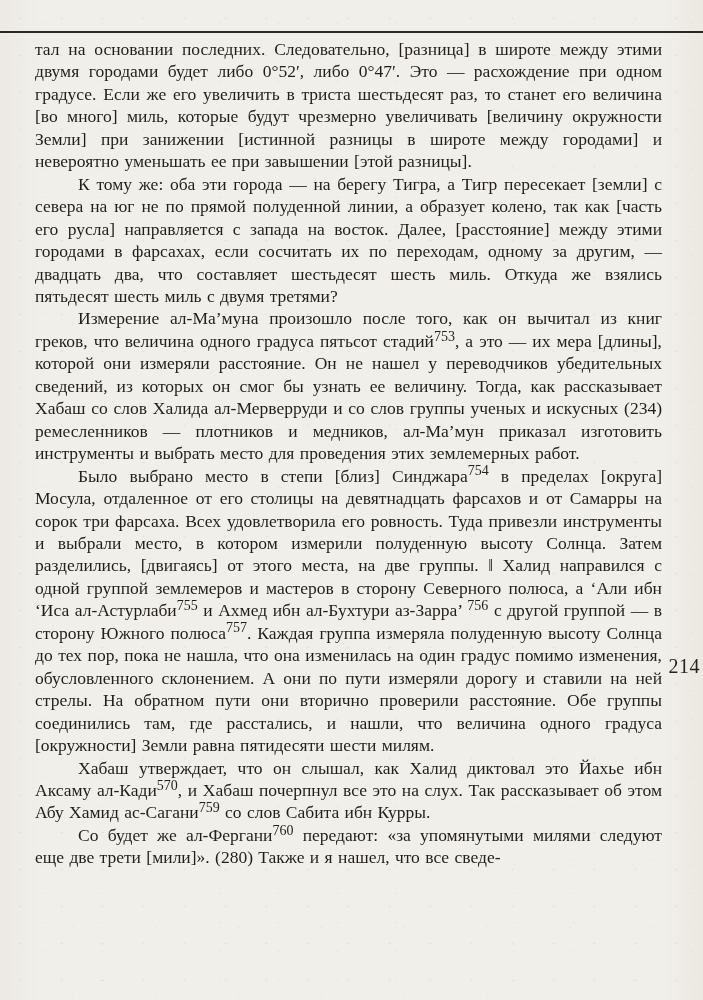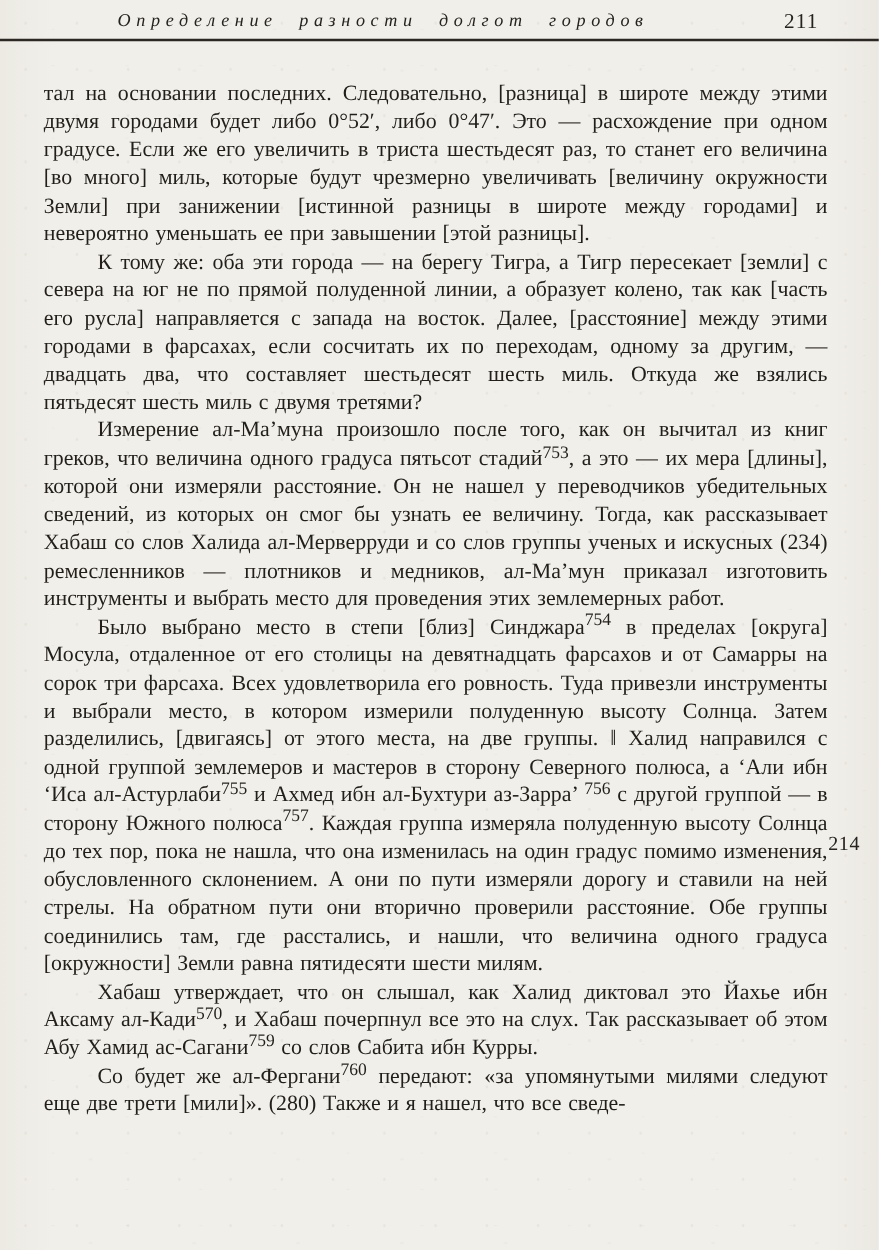--- a/index.html
+++ b/index.html
@@ -62,21 +62,21 @@
     top: 31px;
     left: 0;
     width: 703px;
     height: 0;
     border-top: 2px solid #2b2723;
   }
 
   
   .text-block {
     position: absolute;
-    top: 63px;
+    top: 38px;
     left: 35px;
     width: 627px;
     text-align: justify;
     font-size: 17.5px;
     line-height: 22.45px;
     word-spacing: 1px;
   }
   .text-block p {
     margin: 0;
     padding: 0;
@@ -90,36 +90,31 @@
     position: relative;
     top: -0.45em;
     vertical-align: baseline;
     letter-spacing: 0;
   }
 
   
   .margin-leaf-number {
     position: absolute;
     top: 655px;
-    right: 15px;
-    font-size: 16px;
+    right: 3px;
+    font-size: 20px;
     letter-spacing: 0.5px;
     color: #26231f;
-    margin-top: 12px;
   }
 </style>
 </head>
 <body>
 
 <div class="scan-page">
 
-  <div class="page-header">
-    <div class="running-title">Определение разности долгот городов</div>
-    <div class="page-number">211</div>
-  </div>
 
   <div class="header-rule"></div>
 
   <div class="text-block">
       <p class=""><span>тал на основании последних. Следовательно, [разница] в широте между этими двумя городами будет либо 0°52′, либо 0°47′. Это — расхождение при одном градусе. Если же его увеличить в триста шестьдесят раз, то станет его величина [во много] миль, которые будут чрезмерно увеличивать [величину окружности Земли] при занижении [истинной разницы в широте между городами] и невероятно уменьшать ее при завышении [этой разницы].</span></p>
       <p class="indent"><span>К тому же: оба эти города — на берегу Тигра, а Тигр пересекает [земли] с севера на юг не по прямой полуденной линии, а образует колено, так как [часть его русла] направляется с запада на восток. Далее, [расстояние] между этими городами в фарсахах, если сосчитать их по переходам, одному за другим, — двадцать два, что составляет шестьдесят шесть миль. Откуда же взялись пятьдесят шесть миль с двумя третями?</span></p>
       <p class="indent"><span>Измерение ал-Ма’муна произошло после того, как он вычитал из книг греков, что величина одного градуса пятьсот стадий</span><sup>753</sup><span>, а это — их мера [длины], которой они измеряли расстояние. Он не нашел у переводчиков убедительных сведений, из которых он смог бы узнать ее величину. Тогда, как рассказывает Хабаш со слов Халида ал-Мерверруди и со слов группы ученых и искусных (234) ремесленников — плотников и медников, ал-Ма’мун приказал изготовить инструменты и выбрать место для проведения этих землемерных работ.</span></p>
       <p class="indent"><span>Было выбрано место в степи [близ] Синджара</span><sup>754</sup><span> в пределах [округа] Мосула, отдаленное от его столицы на девятнадцать фарсахов и от Самарры на сорок три фарсаха. Всех удовлетворила его ровность. Туда привезли инструменты и выбрали место, в котором измерили полуденную высоту Солнца. Затем разделились, [двигаясь] от этого места, на две группы. ‖ Халид направился с одной группой землемеров и мастеров в сторону Северного полюса, а ‘Али ибн ‘Иса ал-Астурлаби</span><sup>755</sup><span> и Ахмед ибн ал-Бухтури аз-Зарра’ </span><sup>756</sup><span> с другой группой — в сторону Южного полюса</span><sup>757</sup><span>. Каждая группа измеряла полуденную высоту Солнца до тех пор, пока не нашла, что она изменилась на один градус помимо изменения, обусловленного склонением. А они по пути измеряли дорогу и ставили на ней стрелы. На обратном пути они вторично проверили расстояние. Обе группы соединились там, где расстались, и нашли, что величина одного градуса [окружности] Земли равна пятидесяти шести милям.</span></p>
       <p class="indent"><span>Хабаш утверждает, что он слышал, как Халид диктовал это Йахье ибн Аксаму ал-Кади</span><sup>570</sup><span>, и Хабаш почерпнул все это на слух. Так рассказывает об этом Абу Хамид ас-Сагани</span><sup>759</sup><span> со слов Сабита ибн Курры.</span></p>
       <p class="indent"><span>Со будет же ал-Фергани</span><sup>760</sup><span> передают: «за упомянутыми милями следуют еще две трети [мили]». (280) Также и я нашел, что все сведе-</span></p>

